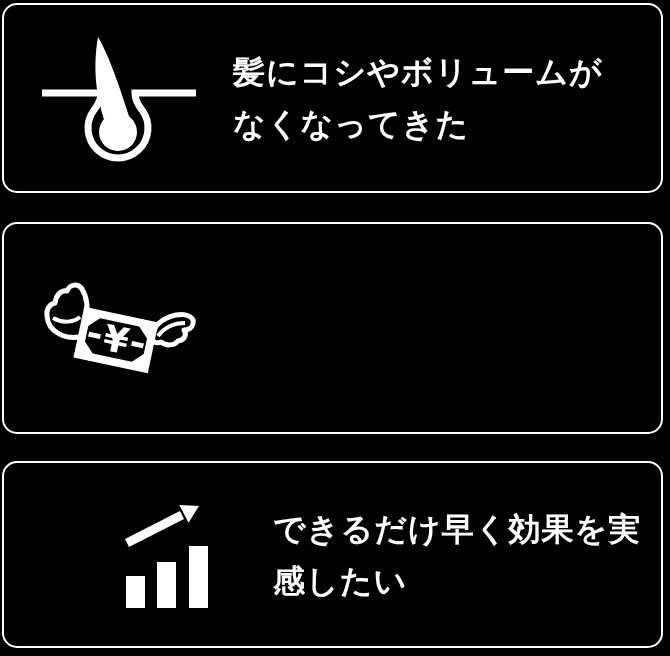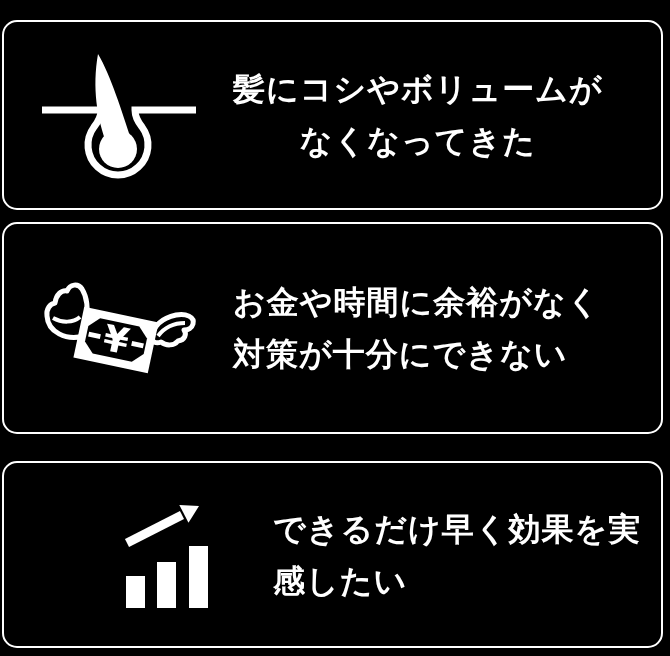--- a/index.html
+++ b/index.html
@@ -26,21 +26,21 @@
   .card {
     position: absolute;
     left: 2px;
     width: 661px;
     background: var(--card-bg);
     border: 2px solid var(--border);
     border-radius: 15px;
     display: flex;
     align-items: center;
   }
-  .card-1 { top: 20px;   height: 190px; text-align: center; }
+  .card-1 { top: 3px;   height: 190px; }
   .card-2 { top: 222px; height: 212px; }
   .card-3 { top: 461px; height: 187px; padding-left: 40px; }
   .icon-col {
     flex: 0 0 229px;
     width: 229px;
     display: flex;
     justify-content: center;
     align-items: center;
   }
   .text-col {
@@ -91,22 +91,20 @@
           <g transform="rotate(12 76 60)">
             <rect x="38" y="34" width="76" height="52" fill="#ffffff"></rect>
             <path d="M 56 42 L 96 42 L 106 52 L 106 68 L 96 78 L 56 78 L 46 68 L 46 52 Z" fill="#000000"></path>
             <rect x="48" y="57.5" width="12" height="5" fill="#ffffff"></rect>
             <rect x="92" y="57.5" width="12" height="5" fill="#ffffff"></rect>
             <text x="76" y="72" text-anchor="middle" font-size="36" font-weight="bold" font-family="DejaVu Sans, sans-serif" fill="#ffffff">¥</text>
           </g>
         </g>
       </svg>
     </div>
-    <div class="text-col">お金や時間に余裕がなく
-対策が十分にできない</div>
   </div>
 
   <div class="card card-3">
     <div class="icon-col">
       <svg width="110" height="112" viewBox="0 0 110 112">
         <rect x="22" y="77" width="19" height="32" fill="#ffffff"></rect>
         <rect x="53" y="63" width="19" height="46" fill="#ffffff"></rect>
         <rect x="85" y="47" width="19" height="62" fill="#ffffff"></rect>
         <g>
           <path d="M 23 44 L 78 16" fill="none" stroke="#ffffff" stroke-width="9"></path>

